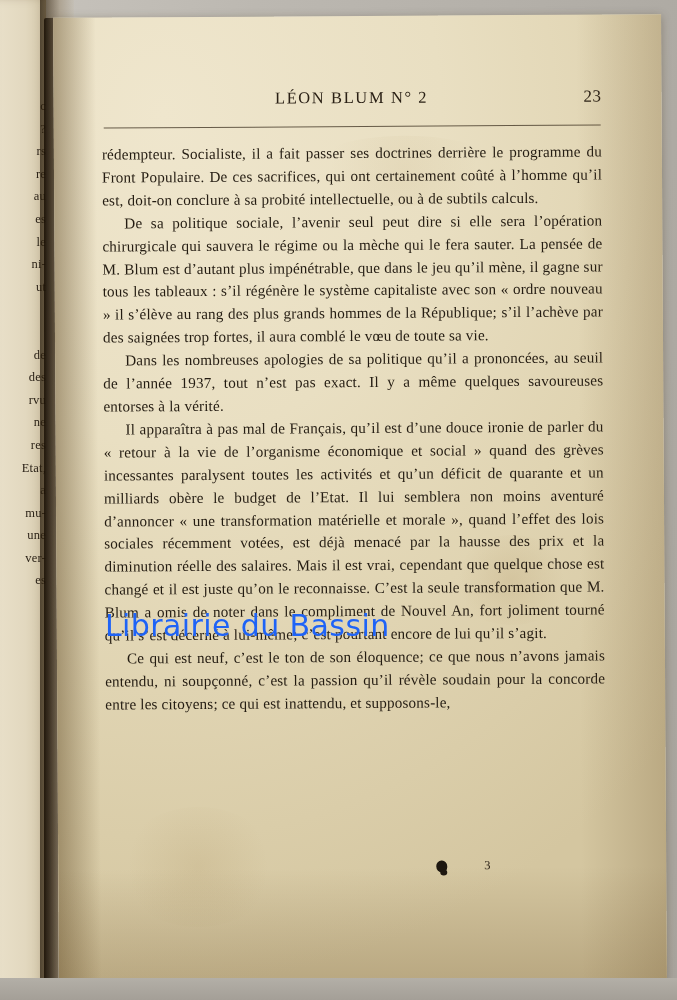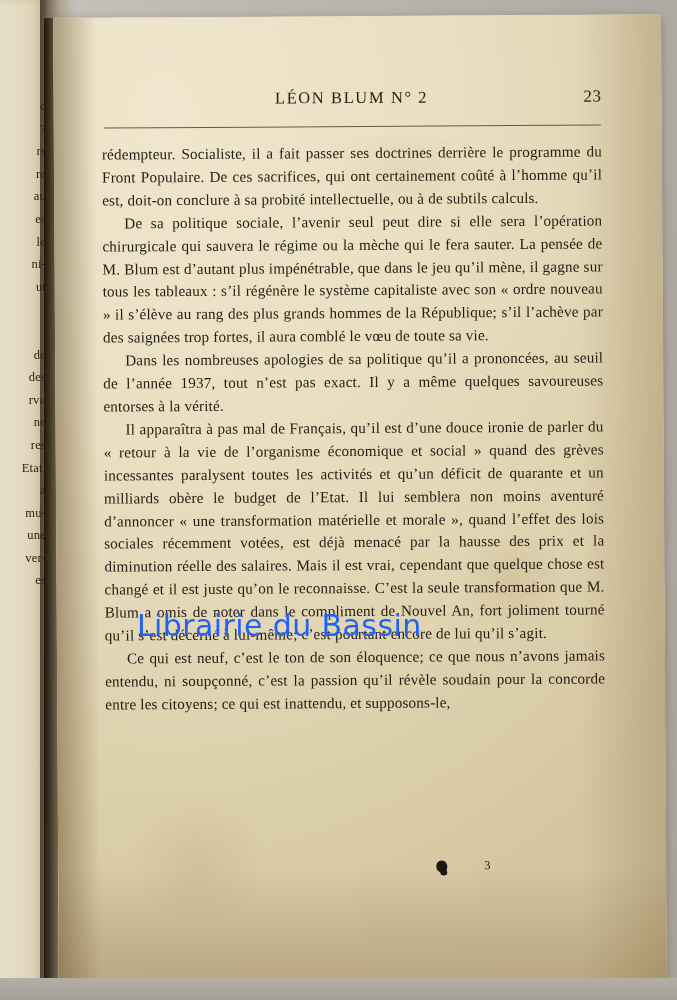--- a/index.html
+++ b/index.html
@@ -190,21 +190,20 @@
   .watermark {
     position: absolute;
     left: 105px;
     top: 608px;
     font-family: "DejaVu Sans", sans-serif;
     font-size: 30px;
     color: #1f63f5;
     letter-spacing: 0.4px;
     text-shadow: 0 0 1px rgba(255,255,255,0.35);
     white-space: nowrap;
-    margin-left: 32px;
   }
 
   
   .stain {
     position: absolute;
     border-radius: 50%;
     pointer-events: none;
   }
   .s1 { left: 395px; top: 520px; width: 120px; height: 90px; background: radial-gradient(circle, rgba(150,118,62,0.14), rgba(150,118,62,0) 70%); }
   .s2 { left: 60px; top: 790px; width: 160px; height: 120px; background: radial-gradient(circle, rgba(150,118,62,0.12), rgba(150,118,62,0) 70%); }

